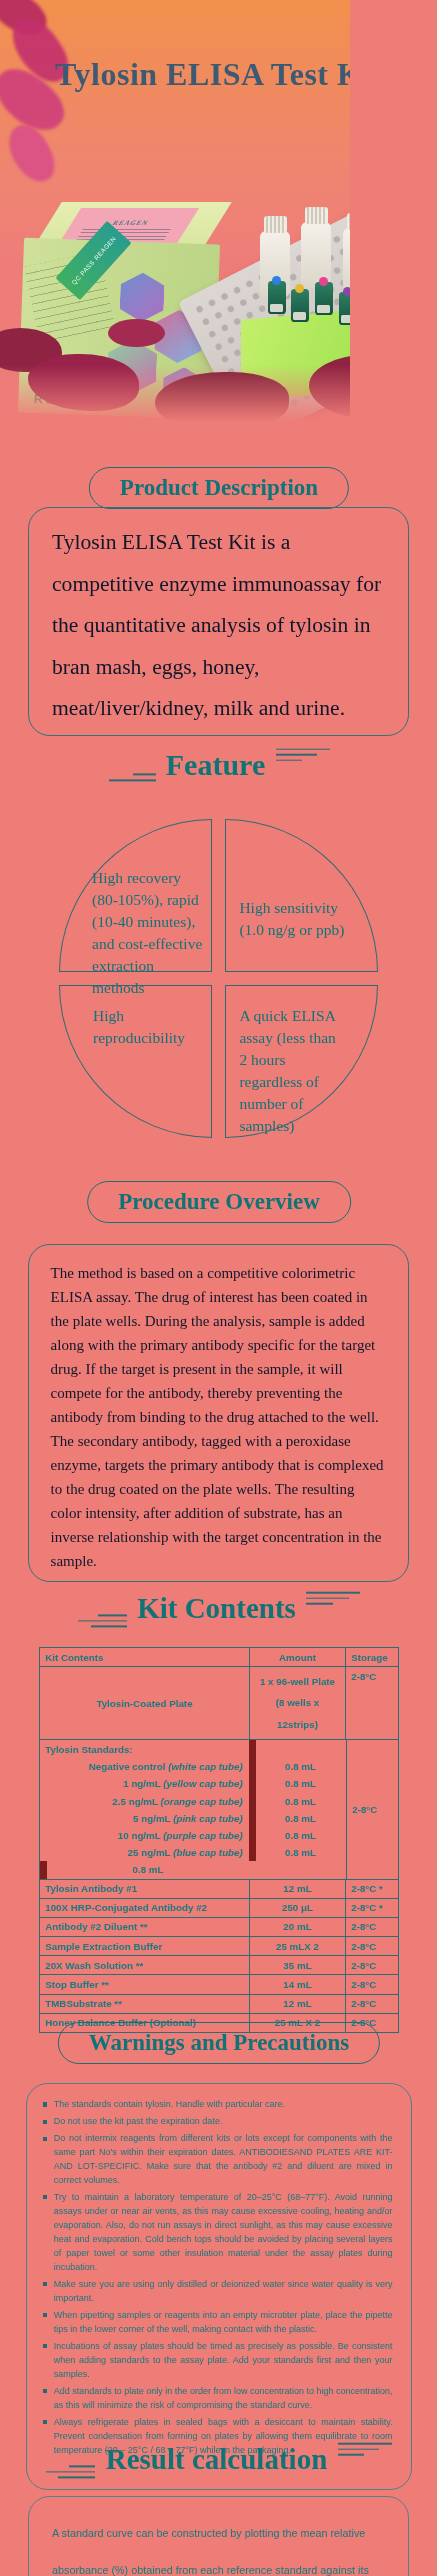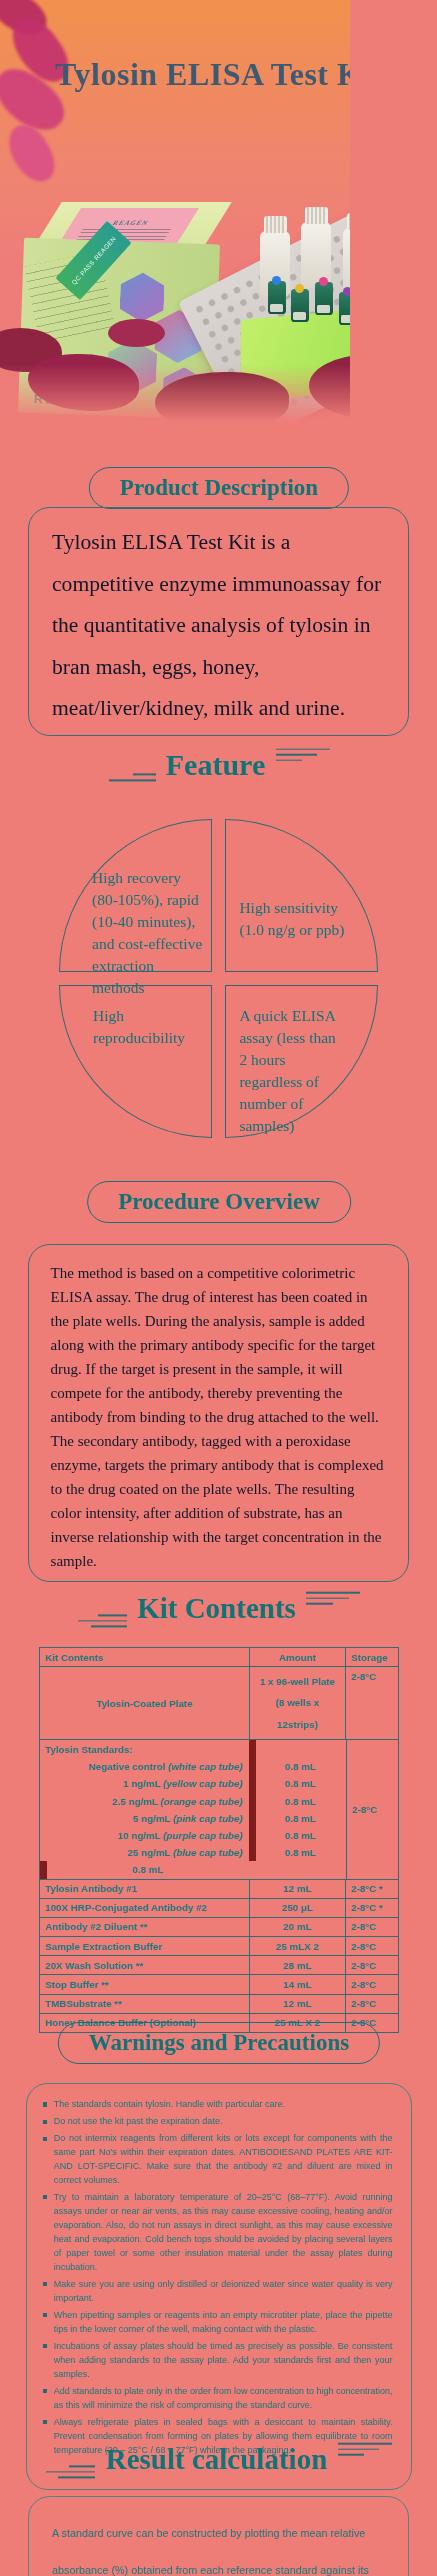--- a/index.html
+++ b/index.html
@@ -254,21 +254,21 @@
           <div class="kc-cell bl center">20 mL</div>
           <div class="kc-cell bl">2-8°C</div>
         </div>
         <div class="kc-grid bt">
           <div class="kc-cell">Sample Extraction Buffer</div>
           <div class="kc-cell bl center">25 mLX 2</div>
           <div class="kc-cell bl">2-8°C</div>
         </div>
         <div class="kc-grid bt">
           <div class="kc-cell">20X Wash Solution **</div>
-          <div class="kc-cell bl center">28 mL</div>
+          <div class="kc-cell bl center">35 mL</div>
           <div class="kc-cell bl">2-8°C</div>
         </div>
         <div class="kc-grid bt">
           <div class="kc-cell">Stop Buffer **</div>
           <div class="kc-cell bl center">14 mL</div>
           <div class="kc-cell bl">2-8°C</div>
         </div>
         <div class="kc-grid bt">
           <div class="kc-cell">TMBSubstrate **</div>
           <div class="kc-cell bl center">12 mL</div>

